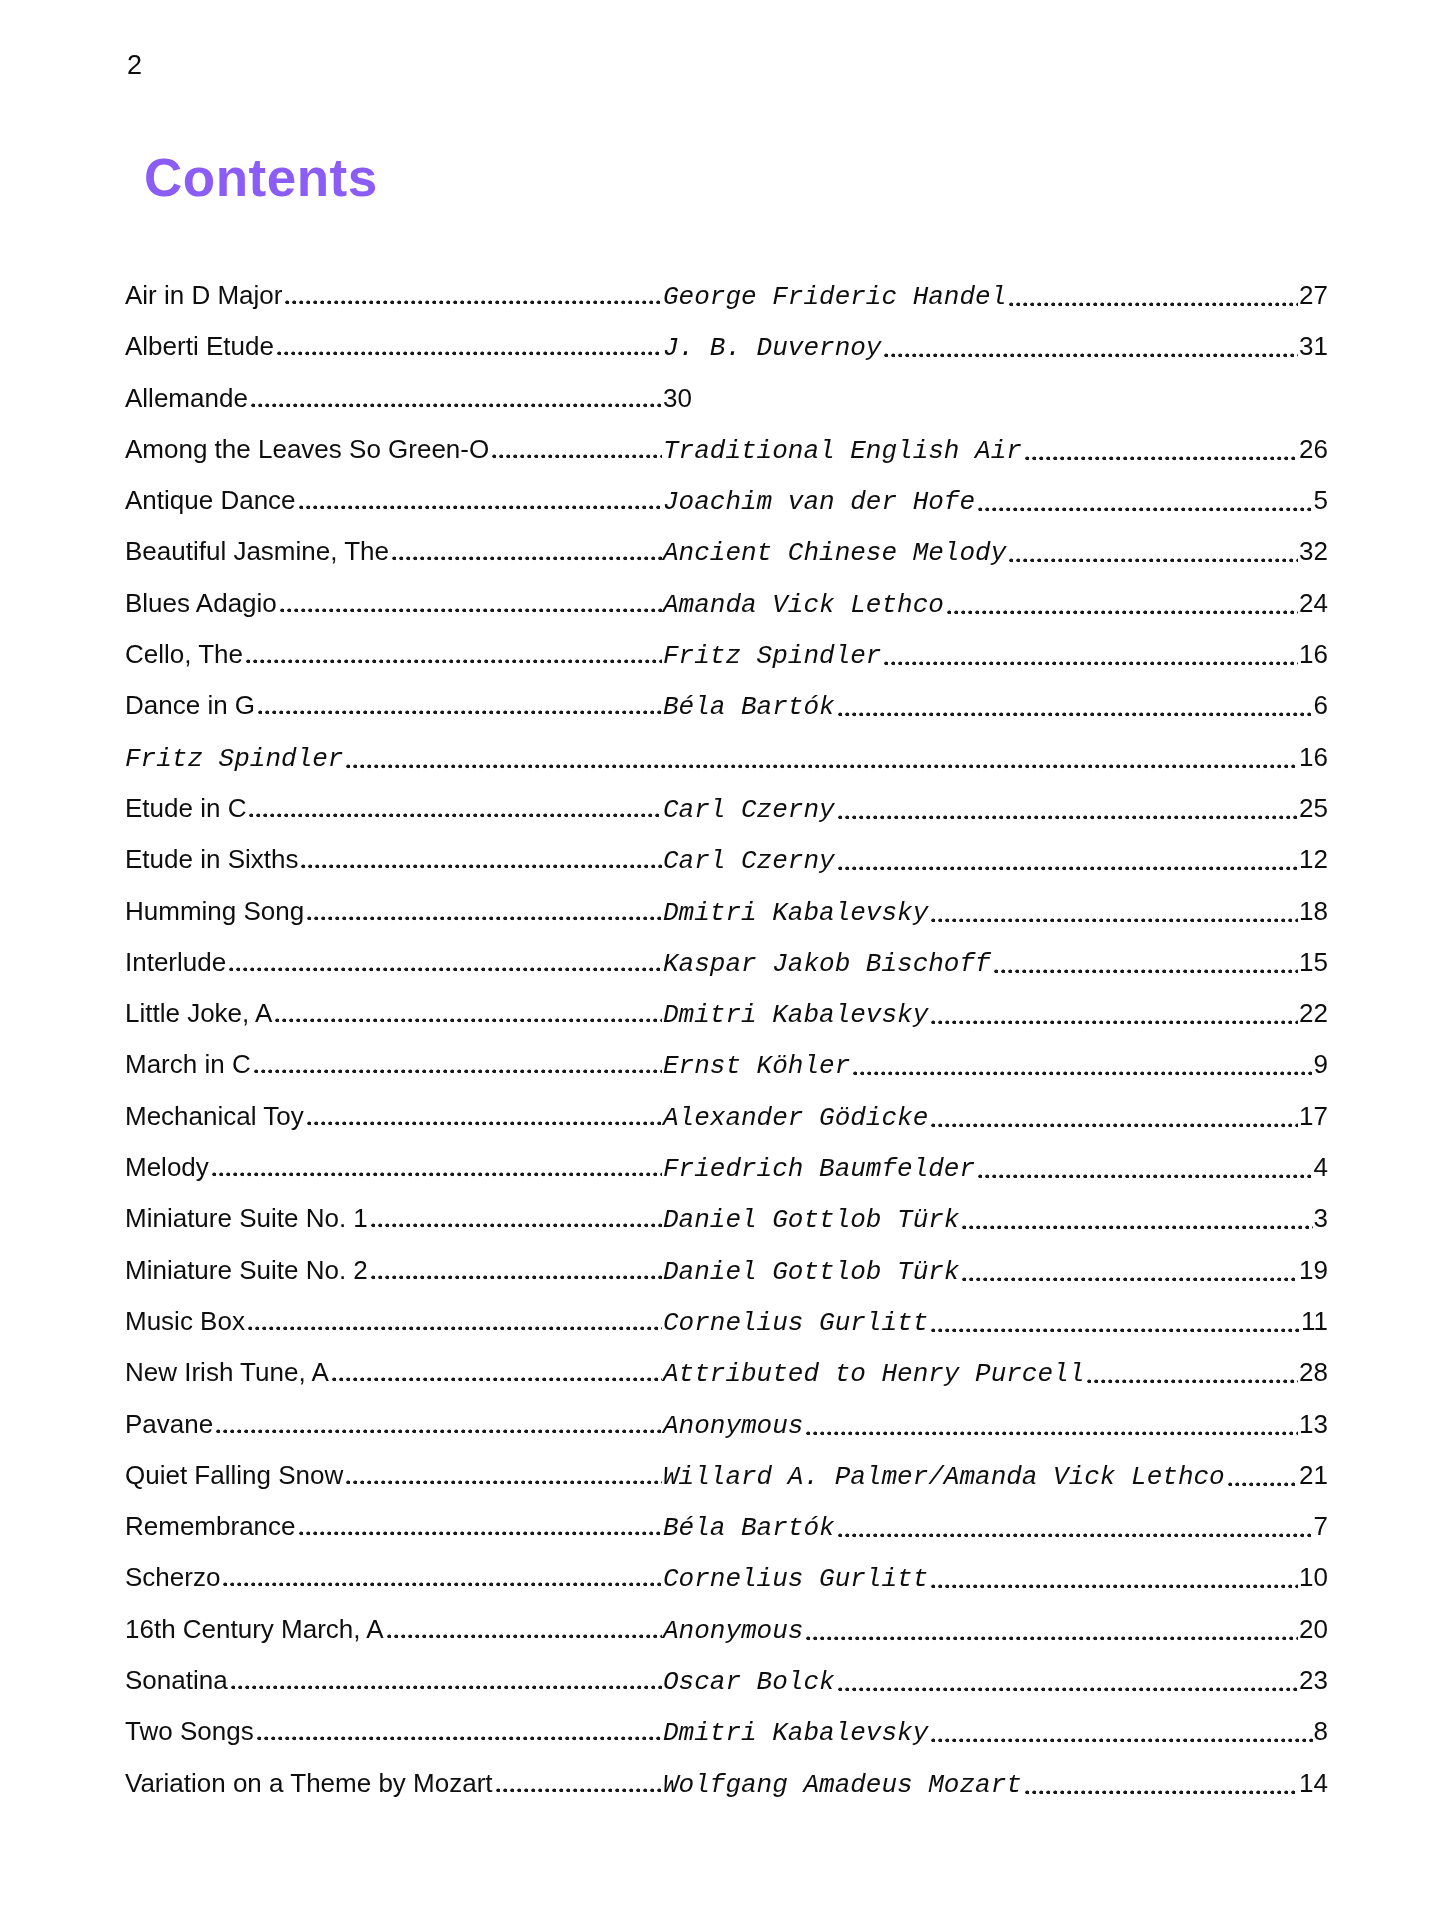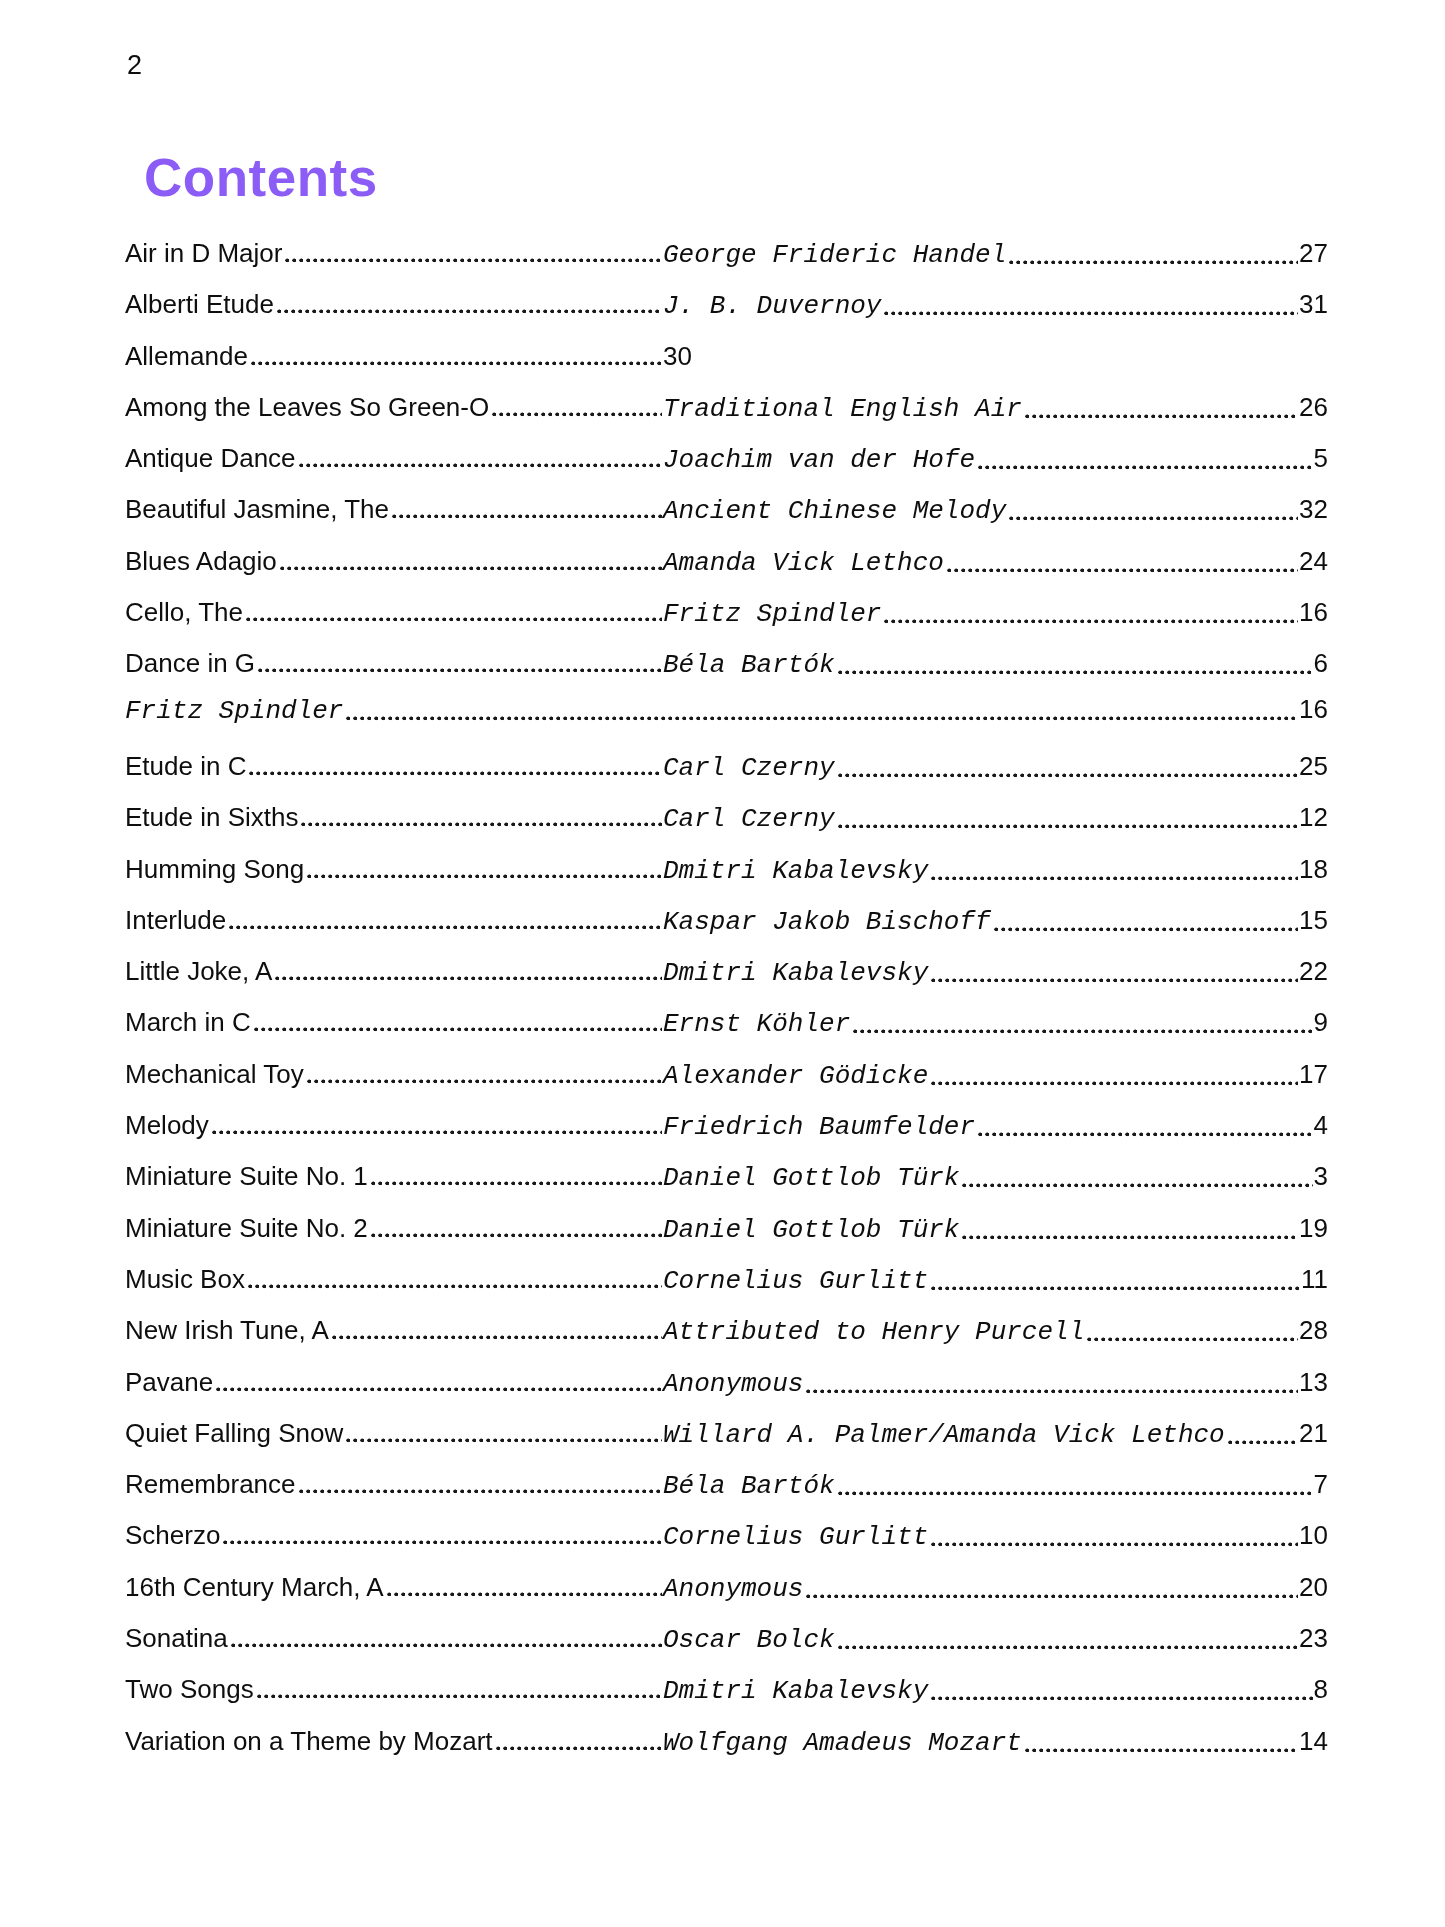--- a/index.html
+++ b/index.html
@@ -81,20 +81,21 @@
     align-self: flex-end;
     margin: 0 1px 3px 3px;
     background-image: radial-gradient(circle at 2.2px 2.4px, #181818 1.65px, rgba(0,0,0,0) 2.15px);
     background-size: 7px 5px;
     background-repeat: repeat-x;
     background-position: left bottom;
   }
   .page-num {
     flex: 0 0 auto;
     text-align: right;
+    margin-top: 48px;
   }
 </style>
 </head>
 <body>
 
 <div class="sheet">
 
   <div class="folio">2</div>
 
   <h1 class="heading">Contents</h1>

